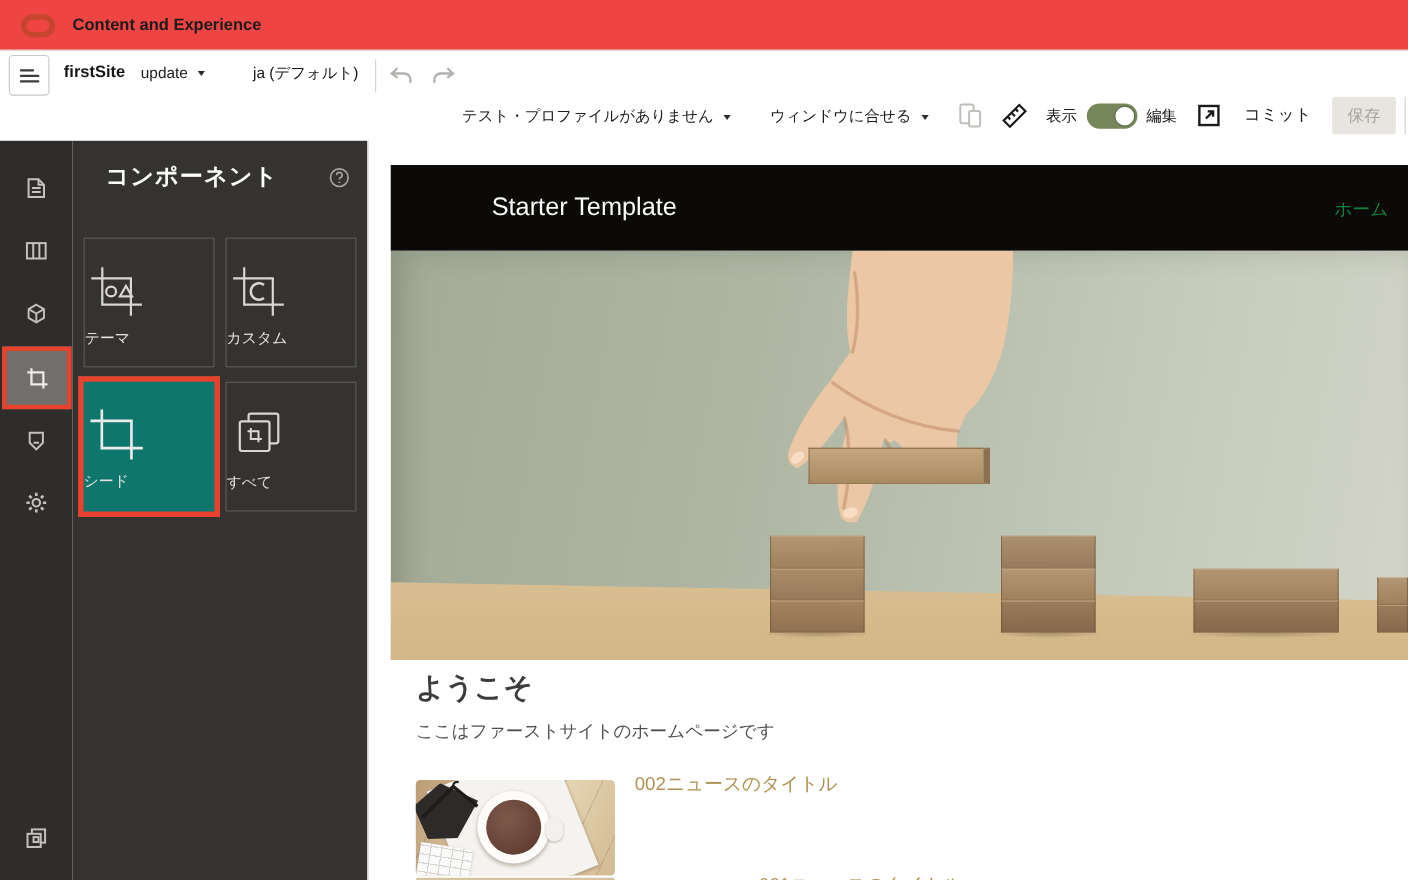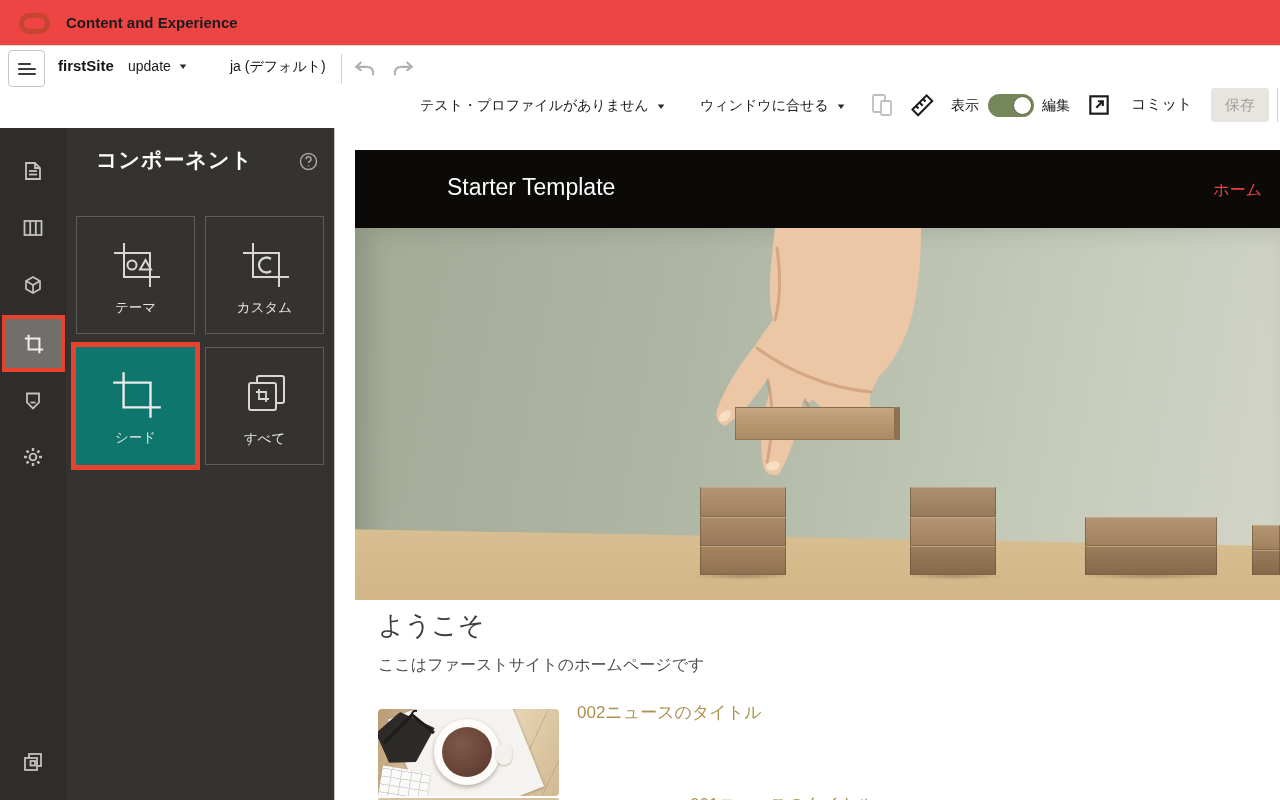--- a/index.html
+++ b/index.html
@@ -42,47 +42,47 @@
 
   
   #sidebar { left:0; top:128px; width:66px; height:672px; background:#2e2d2b; }
   .side-item { position:absolute; left:0; width:66px; height:48px; display:flex; align-items:center; justify-content:center; color:#c4c2bе; color:#c4c2be; cursor:pointer; }
   #side-sel { left:2px; top:187px; width:63px; height:57px; background:#716f6c; border:4px solid #e8422c; display:flex; align-items:center; justify-content:center; color:#e8e7e5; cursor:pointer; }
 
   
   #panel { left:66px; top:128px; width:268px; height:672px; background:#343331; }
   #panel-title { left:30px; top:18px; font-size:21px; font-weight:bold; color:#fdfdfc; letter-spacing:1px; }
   #panel-help { left:233px; top:24px; color:#a7a5a2; cursor:pointer; }
-  .tile { position:absolute; width:119px; height:118px; border:1px solid #5e5d5a; background:#343331; display:flex; flex-direction:column; align-items:center; cursor:pointer; color:#d9d8d6; }
+  .tile { position:absolute; width:119px; height:118px; border:1px solid #5e5d5a; background:#343331; display:flex; flex-direction:column; cursor:pointer; color:#d9d8d6; }
   .tile .t-icon { margin-top:18px; height:60px; display:flex; align-items:center; }
   .tile .t-label { margin-top:4px; font-size:13.5px; color:#e4e3e1; }
   #tile-theme { left:10px; top:88px; }
   #tile-custom { left:139px; top:88px; }
   #tile-seed { left:5px; top:214px; width:129px; height:128px; border:5px solid #e8422c; background:#0f766e; }
   #tile-all { left:139px; top:219px; }
 
   
   #main { left:334px; top:128px; width:946px; height:672px; background:#fff; border-left:1px solid #c9c6c2; }
   #preview { left:355px; top:150px; width:925px; height:650px; overflow:hidden; }
   #site-header { left:0; top:0; width:925px; height:78px; background:#0b0a09; }
   #site-title { left:92px; top:24px; font-size:23px; color:#fbfbfa; }
-  #nav-home { right:18px; top:30px; font-size:16px; color:#ef4444; cursor:pointer; }
+  #nav-home { right:18px; top:30px; font-size:16px; color:#15803d; cursor:pointer; }
 
   
   #hero { left:0; top:78px; width:925px; height:372px; overflow:hidden; background:linear-gradient(100deg,#a3aa96 0%,#aeb5a3 35%,#c3c9b9 70%,#d2d5c8 100%); box-shadow:inset 12px 0 24px rgba(40,50,35,.18); }
   #table { left:0; bottom:0; width:925px; height:372px; background:linear-gradient(180deg,#eedeb8 0%,#e2cda2 45%,#d2b687 100%); clip-path:polygon(0 81%,100% 85.5%,100% 100%,0 100%); }
   .stack { position:absolute; display:flex; flex-direction:column; }
   .block { width:100%; border:1px solid rgba(100,78,50,.55); border-top-color:rgba(220,195,160,.6); background:linear-gradient(180deg,#b49573 0%,#a0815d 100%); }
   .block.dark { background:linear-gradient(180deg,#9a7c5b 0%,#86694b 100%); }
   .stack-shadow { position:absolute; height:8px; border-radius:50%; background:radial-gradient(ellipse at center, rgba(60,45,25,.28), rgba(60,45,25,0) 70%); }
   #held-block { left:380px; top:179px; width:165px; height:33px; background:linear-gradient(180deg,#c5a67f 0%,#a98a61 100%); border:1px solid rgba(100,78,50,.5); border-right:6px solid #8d7150; }
   #hand { left:250px; top:0; width:360px; height:270px; }
 
   
-  #welcome-title { left:23px; top:458px; font-size:26px; color:#3c3c3c; }
+  #welcome-title { left:23px; top:458px; font-size:26px; color:#3c3c3c;font-weight:bold; }
   #welcome-text { left:23px; top:505px; font-size:16px; color:#4f4f4f; }
   .news-link { color:#ae9150; font-size:17px; cursor:pointer; }
   #news1-title { left:222px; top:551px; }
   #news2-clip { left:335px; top:643px; width:260px; height:7px; overflow:hidden; }
   #news1-img { left:23px; top:559px; width:181px; height:87px; border-radius:4px; overflow:hidden; background:linear-gradient(115deg,#b99b74 0%,#dcc6a2 35%,#e7d6b6 60%,#d2ba92 100%); cursor:pointer; }
   #news2-img { left:23px; top:648px; width:181px; height:2px; border-radius:2px 2px 0 0; overflow:hidden; background:#d8c3a0; }
   .plank { position:absolute; inset:0; background:repeating-linear-gradient(115deg, transparent 0 30px, rgba(120,90,60,.22) 30px 31px); }
   #magazine { position:absolute; left:28px; top:-16px; width:120px; height:120px; background:#f5f3ef; transform:rotate(-22deg); box-shadow:0 1px 3px rgba(60,40,20,.35); }
   #garment { position:absolute; left:2px; top:2px; width:56px; height:52px; background:#2c2b29; transform:rotate(-24deg); clip-path:polygon(0 18%,55% 0,100% 55%,45% 100%,0 80%); }
   #mug { position:absolute; left:56px; top:10px; width:66px; height:66px; border-radius:50%; background:#fdfcfa; box-shadow:0 2px 4px rgba(60,40,20,.35); }

